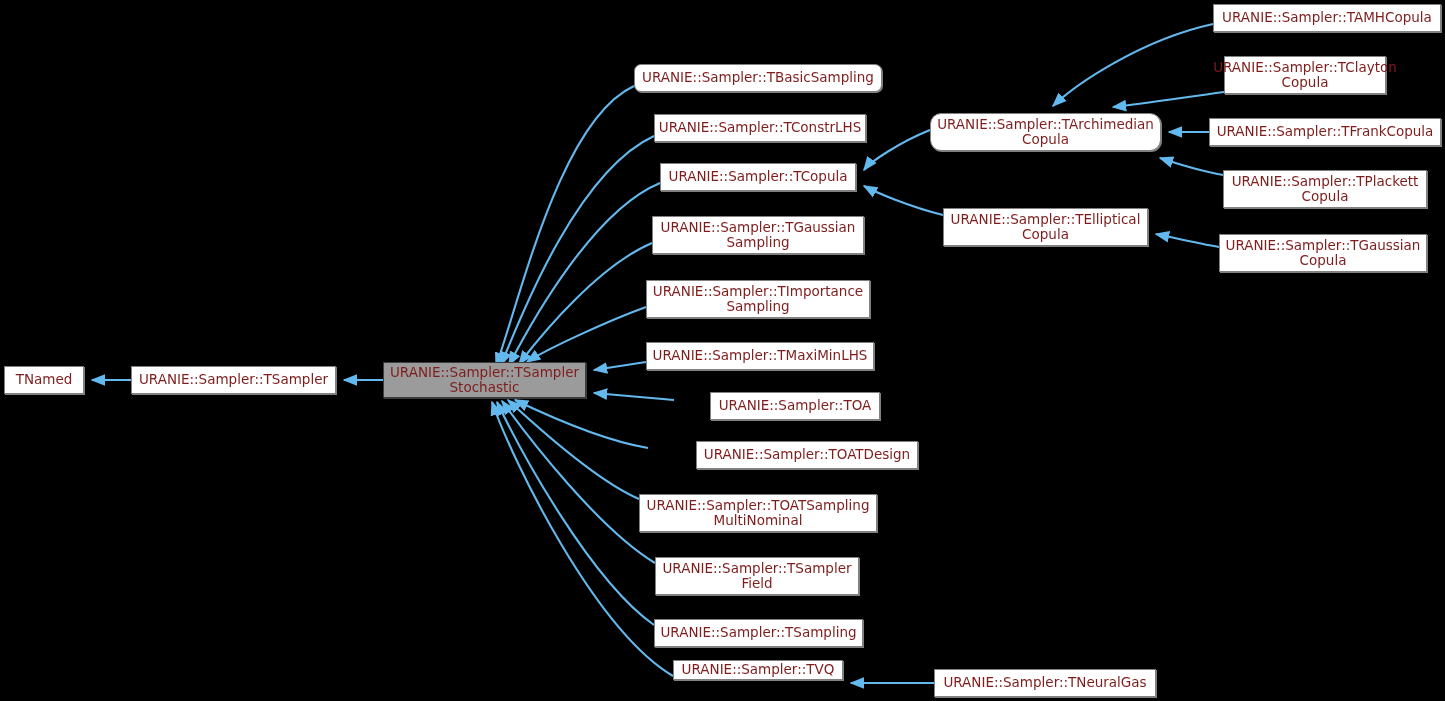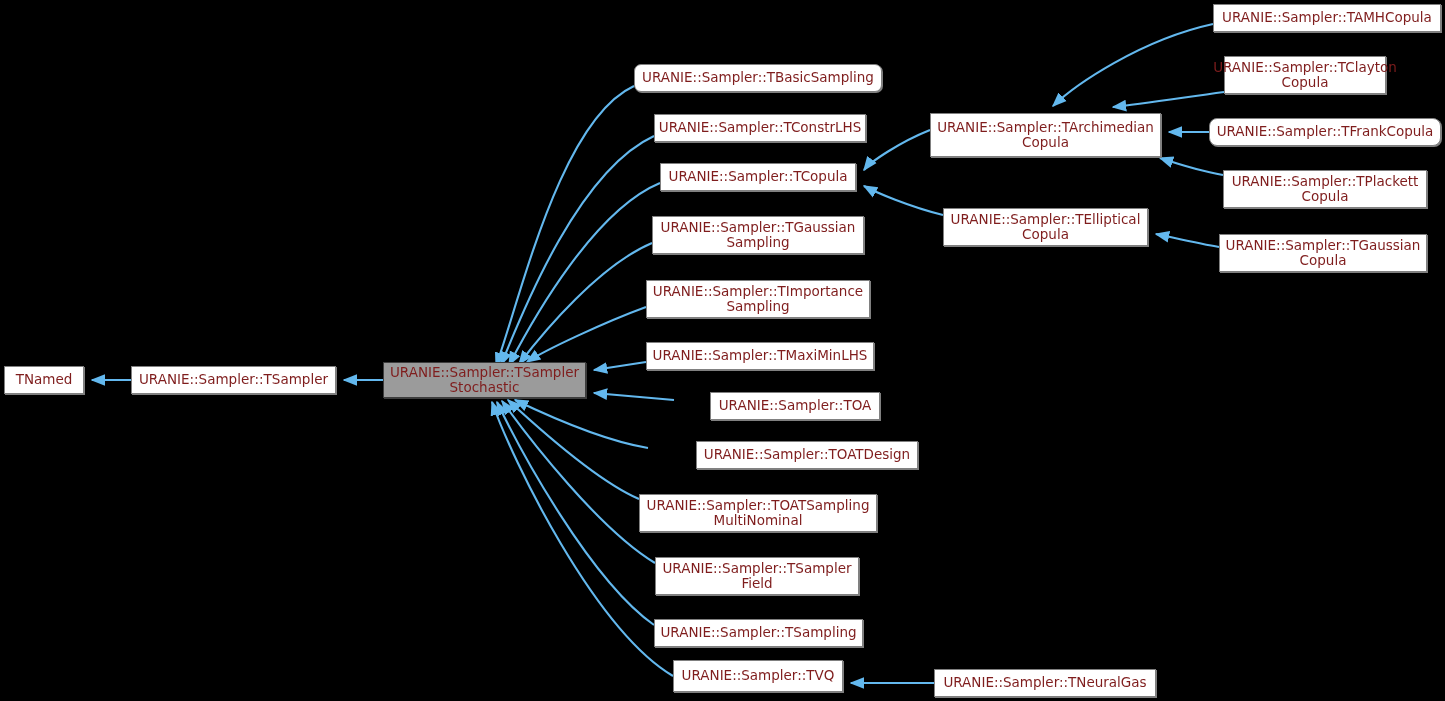--- a/index.html
+++ b/index.html
@@ -61,28 +61,28 @@
       <div class="node" style="left: 646px; top: 280px; width: 224px; height: 38px;"><span>URANIE::Sampler::TImportance
 Sampling</span></div>
       <div class="node" style="left: 646px; top: 342px; width: 228px; height: 28px;"><span>URANIE::Sampler::TMaxiMinLHS</span></div>
       <div class="node" style="left: 674px; top: 392px; width: 170px; height: 28px; margin-left: 36px;"><span>URANIE::Sampler::TOA</span></div>
       <div class="node" style="left: 648px; top: 441px; width: 222px; height: 28px; margin-left: 48px;"><span>URANIE::Sampler::TOATDesign</span></div>
       <div class="node" style="left: 639px; top: 494px; width: 238px; height: 38px;"><span>URANIE::Sampler::TOATSampling
 MultiNominal</span></div>
       <div class="node" style="left: 655px; top: 557px; width: 204px; height: 38px;"><span>URANIE::Sampler::TSampler
 Field</span></div>
       <div class="node" style="left: 654px; top: 619px; width: 209px; height: 28px;"><span>URANIE::Sampler::TSampling</span></div>
-      <div class="node" style="left: 673px; top: 660px; width: 170px; height: 32px;"><span>URANIE::Sampler::TVQ</span></div>
+      <div class="node" style="left: 673px; top: 660px; width: 170px; height: 20px;"><span>URANIE::Sampler::TVQ</span></div>
       <div class="node" style="left: 934px; top: 669px; width: 222px; height: 28px;"><span>URANIE::Sampler::TNeuralGas</span></div>
-      <div class="node" style="left: 930px; top: 113px; width: 231px; height: 44px;"><span>URANIE::Sampler::TArchimedian
+      <div class="node" style="left: 930px; top: 113px; width: 231px; height: 38px; border-radius: 11px;"><span>URANIE::Sampler::TArchimedian
 Copula</span></div>
       <div class="node" style="left: 943px; top: 208px; width: 205px; height: 38px;"><span>URANIE::Sampler::TElliptical
 Copula</span></div>
       <div class="node" style="left: 1213px; top: 4px; width: 228px; height: 28px;"><span>URANIE::Sampler::TAMHCopula</span></div>
       <div class="node" style="left: 1224px; top: 56px; width: 162px; height: 38px;"><span>URANIE::Sampler::TClayton
 Copula</span></div>
-      <div class="node" style="left: 1209px; top: 118px; width: 232px; height: 28px; border-radius: 8px;"><span>URANIE::Sampler::TFrankCopula</span></div>
+      <div class="node" style="left: 1209px; top: 118px; width: 232px; height: 28px;"><span>URANIE::Sampler::TFrankCopula</span></div>
       <div class="node" style="left: 1223px; top: 170px; width: 204px; height: 38px;"><span>URANIE::Sampler::TPlackett
 Copula</span></div>
       <div class="node" style="left: 1219px; top: 234px; width: 208px; height: 38px;"><span>URANIE::Sampler::TGaussian
 Copula</span></div>
     </div>
 </div>
 
 </body></html>

